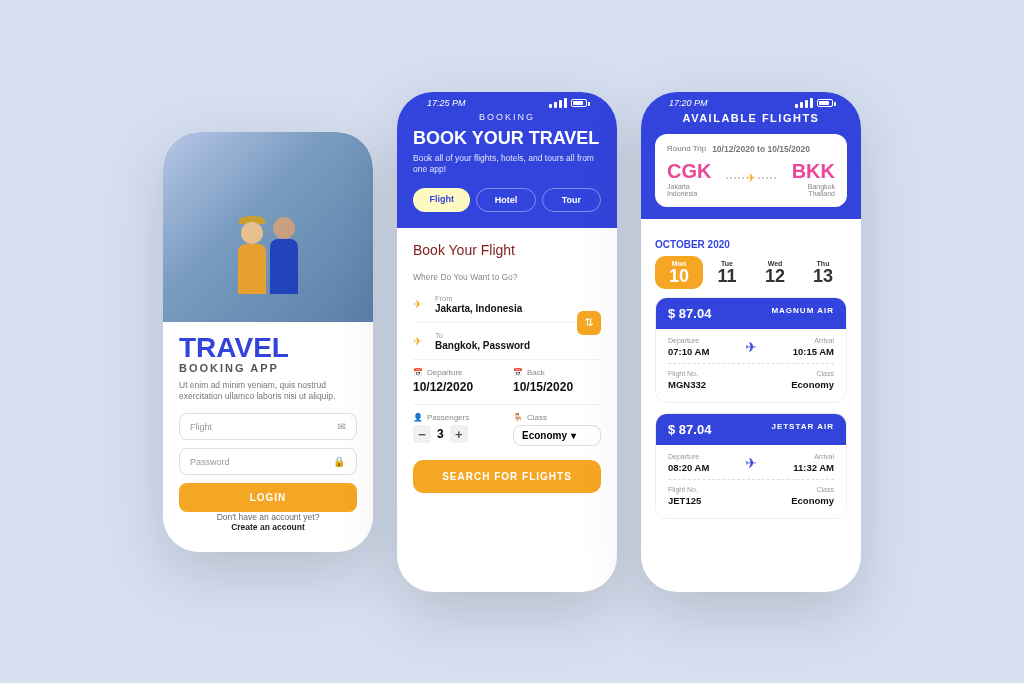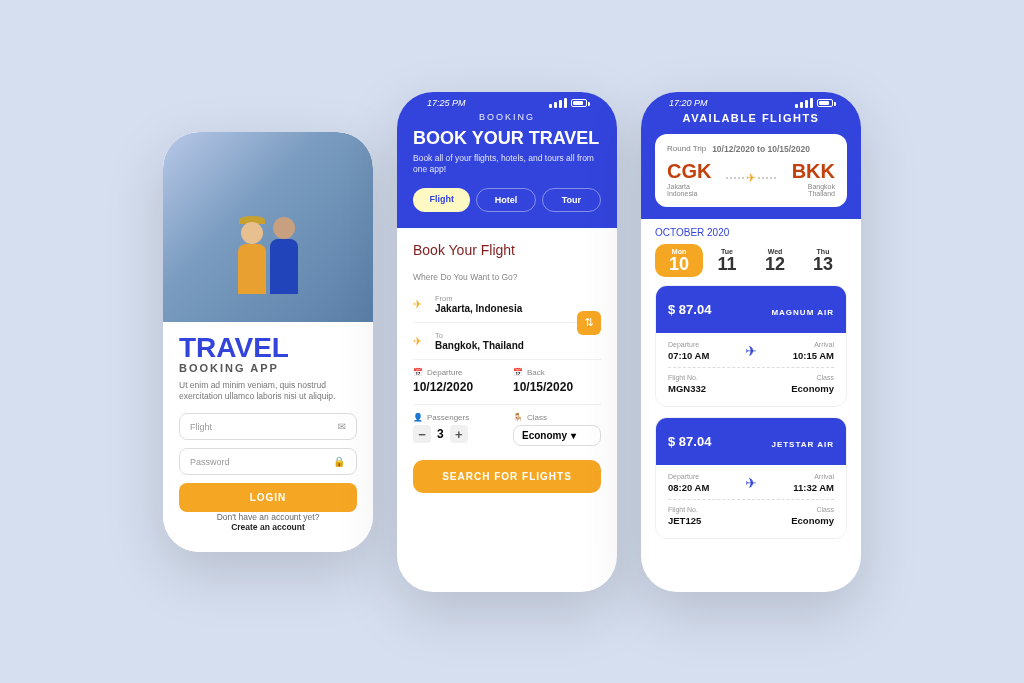--- a/index.html
+++ b/index.html
@@ -307,21 +307,21 @@
       align-items: flex-start;
       gap: 6px;
     }
     .trip-dates { font-size: 8.5px; font-weight: 700; }
     .airports-row {
       display: flex;
       align-items: center;
       gap: 8px;
     }
     .airport { flex: 1; }
-    .airport-code { font-size: 20px; font-weight: 900; color: #c2410c; }
+    .airport-code { font-size: 20px; font-weight: 900; color: #ec4899; }
     .airport-name { font-size: 7px; color: #888; }
     .airport-country { font-size: 7px; color: #888; }
     .flight-arrow {
       flex: 1;
       text-align: center;
       color: #f5a623;
       font-size: 14px;
       display: flex;
       align-items: center;
       justify-content: center;
@@ -330,22 +330,23 @@
     .dot-line {
       flex: 1;
       height: 1px;
       border-top: 2px dotted #ccc;
     }
     .arrow-plane { font-size: 12px; }
     .flights-body { flex: 1; padding: 0; overflow: hidden; }
     .month-header {
       padding: 8px 14px 6px;
       font-size: 10px;
-      font-weight: 400;
+      font-weight: 700;
       color: #3344dd;
+      margin-top: 12px;
     }
     .calendar-strip {
       display: flex;
       padding: 0 14px 8px;
     }
     .cal-day {
       flex: 1;
       text-align: center;
       border-radius: 10px;
       padding: 4px 2px;
@@ -358,24 +359,24 @@
     .cal-day-name { font-size: 7px; font-weight: 600; }
     .cal-day-num { font-size: 18px; font-weight: 900; line-height: 1; }
     .flight-card {
       margin: 0 14px 10px;
       border-radius: 12px;
       overflow: hidden;
       border: 1px solid #eee;
     }
     .flight-card-header {
       background: #3344dd;
-      padding: 16px 12px;
+      padding: 8px 12px;
       display: flex;
       justify-content: space-between;
-      align-items: flex-end;
+      align-items: flex-start;
     }
     .flight-price {
       color: #fff;
       font-size: 13px;
       font-weight: 800;
     }
     .flight-airline {
       color: #fff;
       font-size: 8px;
       font-weight: 700;
@@ -495,21 +496,21 @@
 
         <div style="position:relative;">
           <hr class="divider">
           <div class="swap-btn" style="position:absolute;right:0;top:50%;transform:translateY(-50%);">⇅</div>
         </div>
 
         <div class="route-row">
           <div class="route-icon">✈</div>
           <div class="route-info">
             <div class="route-label">To</div>
-            <div class="route-value">Bangkok, Thailand</div>
+            <div class="route-value">Bangkok, Password</div>
           </div>
         </div>
 
         <hr class="divider">
 
         <div class="date-row">
           <div class="date-field">
             <div class="date-label">
               <span>📅</span>
               <span>Departure</span>

